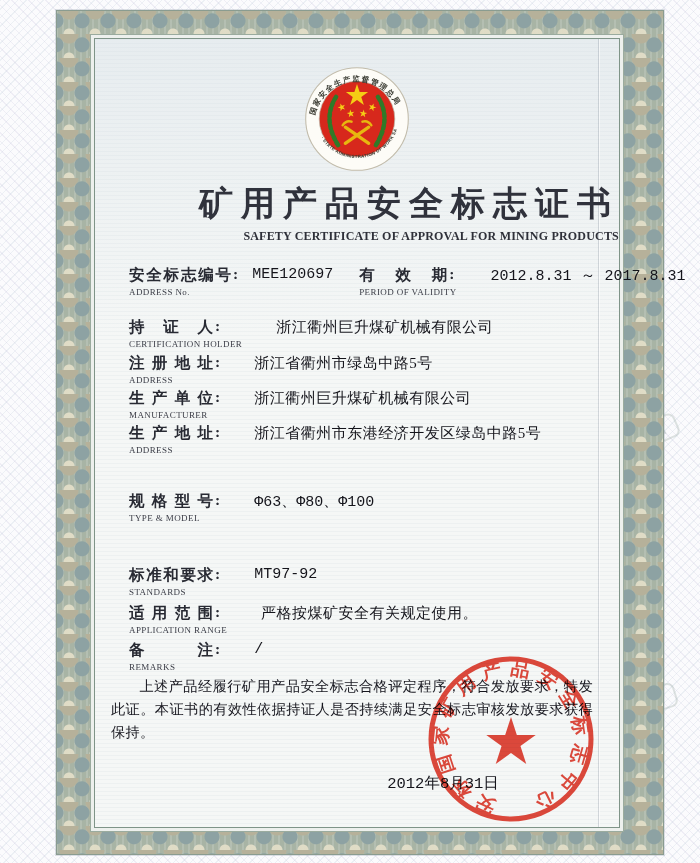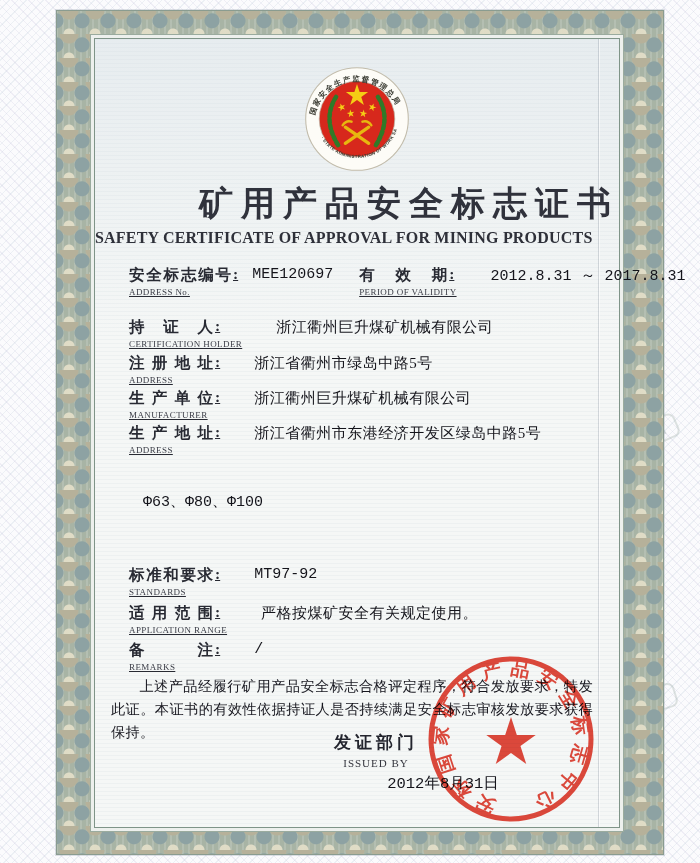--- a/index.html
+++ b/index.html
@@ -48,26 +48,26 @@
     background:rgba(128,140,152,.30);box-shadow:1px 0 0 rgba(255,255,255,.55);}
   
   .emblem{position:absolute;top:26px;left:50%;transform:translateX(-50%);}
   
   .title-zh{
     position:absolute;top:142px;left:8px;right:0;text-align:right;
     font-size:34px;font-weight:700;color:#30323c;
     letter-spacing:8px;text-indent:8px;white-space:nowrap;
   }
   .title-en{
-    position:absolute;top:190px;left:0;right:0;text-align:left;
-    font-size:16px;font-weight:700;color:#2e3039;letter-spacing:.2px;white-space:nowrap;
+    position:absolute;top:190px;left:0;right:0;text-align:right;
+    font-size:12px;font-weight:700;color:#2e3039;letter-spacing:.2px;white-space:nowrap;
   }
   
   .frow{position:absolute;left:34px;display:flex;align-items:flex-start;white-space:nowrap;gap:20px;}
-  .lab{color:#282a33;text-decoration:underline;}
+  .lab{color:#282a33;}
   .lz{display:inline-block;font-size:15.5px;font-weight:700;width:84px;
       text-align:justify;text-align-last:justify;vertical-align:top;}
   .lz-wide{width:102px;}
   .lz-mid{width:88px;}
   .colon{font-size:15.5px;font-weight:700;margin-left:2px;}
   .en{font-family:"Liberation Serif","DejaVu Serif",serif;
       font-size:9px;color:#3b3d47;letter-spacing:.4px;margin-top:1px;}
   .val{margin-left:14px;font-size:15px;color:#14141b;margin-top:1px;letter-spacing:.5px;}
   .mono{font-family:"Liberation Mono","DejaVu Sans Mono",monospace;letter-spacing:0;}
   
@@ -183,44 +183,42 @@
       <div class="lab"><span class="lz">生产单位</span><span class="colon">:</span>
         <div class="en">MANUFACTURER</div></div>
       <div class="val">浙江衢州巨升煤矿机械有限公司</div>
     </div>
     <div class="frow" style="top:384px">
       <div class="lab"><span class="lz">生产地址</span><span class="colon">:</span>
         <div class="en">ADDRESS</div></div>
       <div class="val">浙江省衢州市东港经济开发区绿岛中路5号</div>
     </div>
     <div class="frow" style="top:452px">
+      <div class="lab"><span class="lz">规格型号</span><span class="colon">:</span>
+        <div class="en">TYPE &amp; MODEL</div></div>
       <div class="val mono">Φ63、Φ80、Φ100</div>
     </div>
     <div class="frow" style="top:526px">
       <div class="lab"><span class="lz">标准和要求</span><span class="colon">:</span>
         <div class="en">STANDARDS</div></div>
       <div class="val mono">MT97-92</div>
     </div>
     <div class="frow" style="top:601px">
       <div class="lab"><span class="lz">备注</span><span class="colon">:</span>
         <div class="en">REMARKS</div></div>
       <div class="val mono">/</div>
     </div>
     <div class="frow" style="top:564px">
       <div class="lab"><span class="lz">适用范围</span><span class="colon">:</span>
         <div class="en">APPLICATION RANGE</div></div>
       <div class="val">严格按煤矿安全有关规定使用。</div>
     </div>
 
     <div class="statement">上述产品经履行矿用产品安全标志合格评定程序，符合发放要求，特发此证。本证书的有效性依据持证人是否持续满足安全标志审核发放要求获得保持。</div>
 
-    <div class="issued">
-      <div class="issued-zh">发证部门</div>
-      <div class="issued-en">ISSUED BY</div>
-    </div>
     <div class="date mono">2012年8月31日</div>
 
     <div class="seal">
       <svg width="176" height="176" viewBox="0 0 176 176">
         <defs>
           <path id="sealArc" d="M88,152 a64,64 0 1 1 0.12,0" fill="none"></path>
           <path id="starS" d="M0,-10 L2.245,-3.09 L9.511,-3.09 L3.633,1.18 L5.878,8.09 L0,3.82 L-5.878,8.09 L-3.633,1.18 L-9.511,-3.09 L-2.245,-3.09 Z"></path>
         </defs>
         <circle cx="88" cy="88" r="80" fill="none" stroke="#e23a2c" stroke-width="5"></circle>
         <text font-size="19" fill="#e23a2c" letter-spacing="7.5" font-family="Liberation Serif, DejaVu Serif, serif" font-weight="bold">

